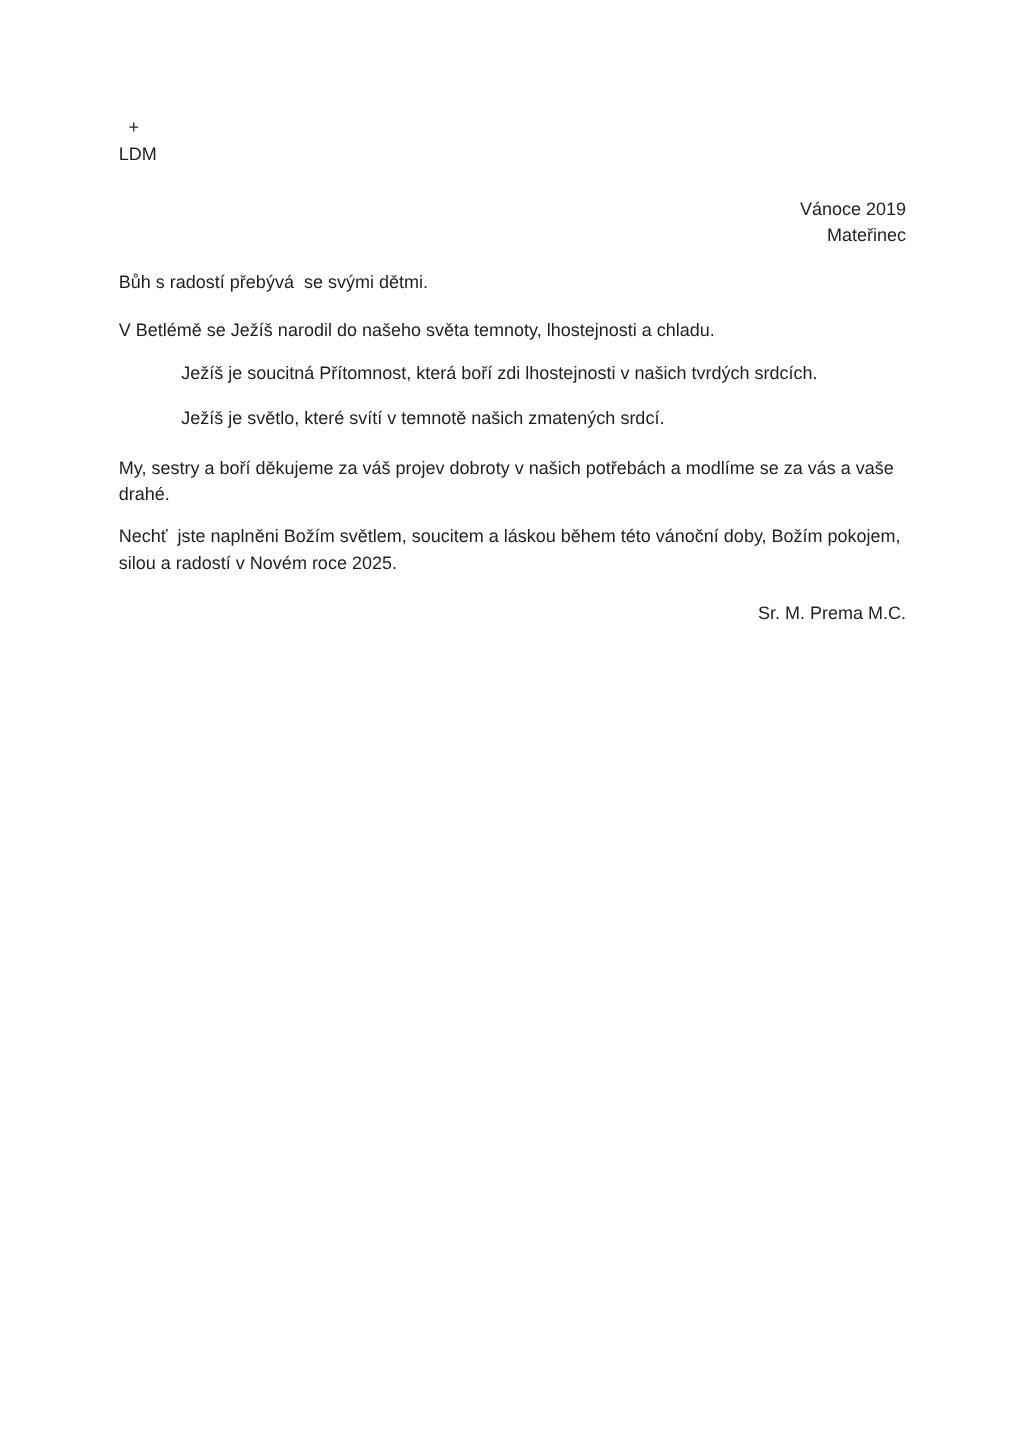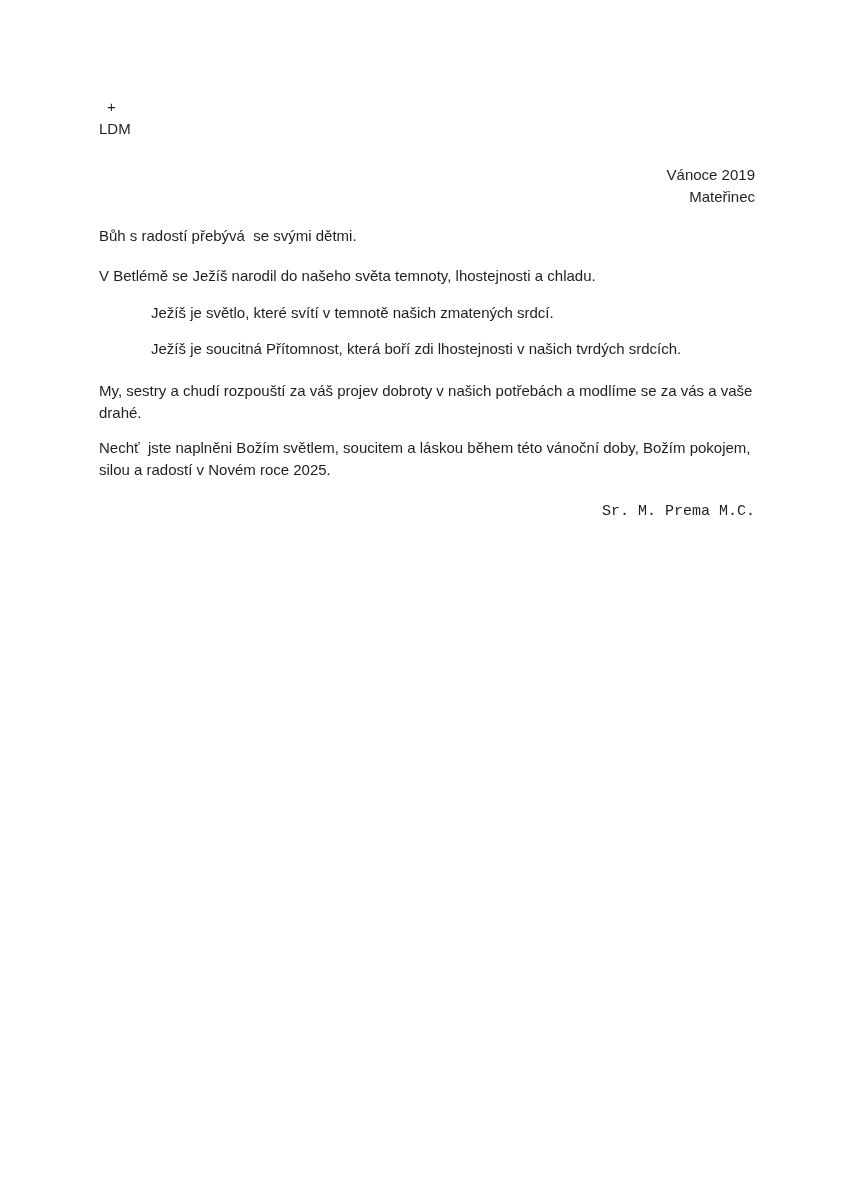--- a/index.html
+++ b/index.html
@@ -42,47 +42,47 @@
   }
   .greeting        { margin-top: 17px; }
   .intro           { margin-top: 18px; }
   .indented        { margin-left: 52px; }
   .jesus-light     { margin-top: 15px; }
   .jesus-presence  { margin-top: 14px; }
   .jesus-fire      { margin-top: 13px; }
   .thanks          { margin-top: 20px; }
   .wish            { margin-top: 13px; }
   .blessing        { margin-top: 34px; text-align: right; }
-  .signature       { margin-top: 20px; text-align: right; font-family: Liberation Mono, monospace; }
+  .signature       { margin-top: 20px; text-align: right; }
 </style>
 </head>
 <body>
 
 <div class="page">
   <div class="content">
 
     <p class="cross">+</p>
 
     <p class="letterhead">LDM</p>
 
     <div class="date-block">
       <p>Vánoce 2019</p>
       <p>Mateřinec</p>
     </div>
 
     <p class="greeting">Bůh s radostí přebývá  se svými dětmi.</p>
 
     <p class="intro">V Betlémě se Ježíš narodil do našeho světa temnoty, lhostejnosti a chladu.</p>
 
+    <p class="indented jesus-presence">Ježíš je soucitná Přítomnost, která boří zdi lhostejnosti v našich tvrdých srdcích.</p>
+
     <p class="indented jesus-light">Ježíš je světlo, které svítí v temnotě našich zmatených srdcí.</p>
 
-    <p class="indented jesus-presence">Ježíš je soucitná Přítomnost, která boří zdi lhostejnosti v našich tvrdých srdcích.</p>
 
-
-    <p class="thanks">My, sestry a chudí rozpouští za váš projev dobroty v našich potřebách a modlíme se za vás a vaše drahé.</p>
+    <p class="thanks">My, sestry a boří děkujeme za váš projev dobroty v našich potřebách a modlíme se za vás a vaše drahé.</p>
 
     <p class="wish">Nechť  jste naplněni Božím světlem, soucitem a láskou během této vánoční doby, Božím pokojem, silou a radostí v Novém roce 2025.</p>
 
 
     <p class="signature">Sr. M. Prema M.C.</p>
 
   </div>
 </div>
 
 </body></html>

